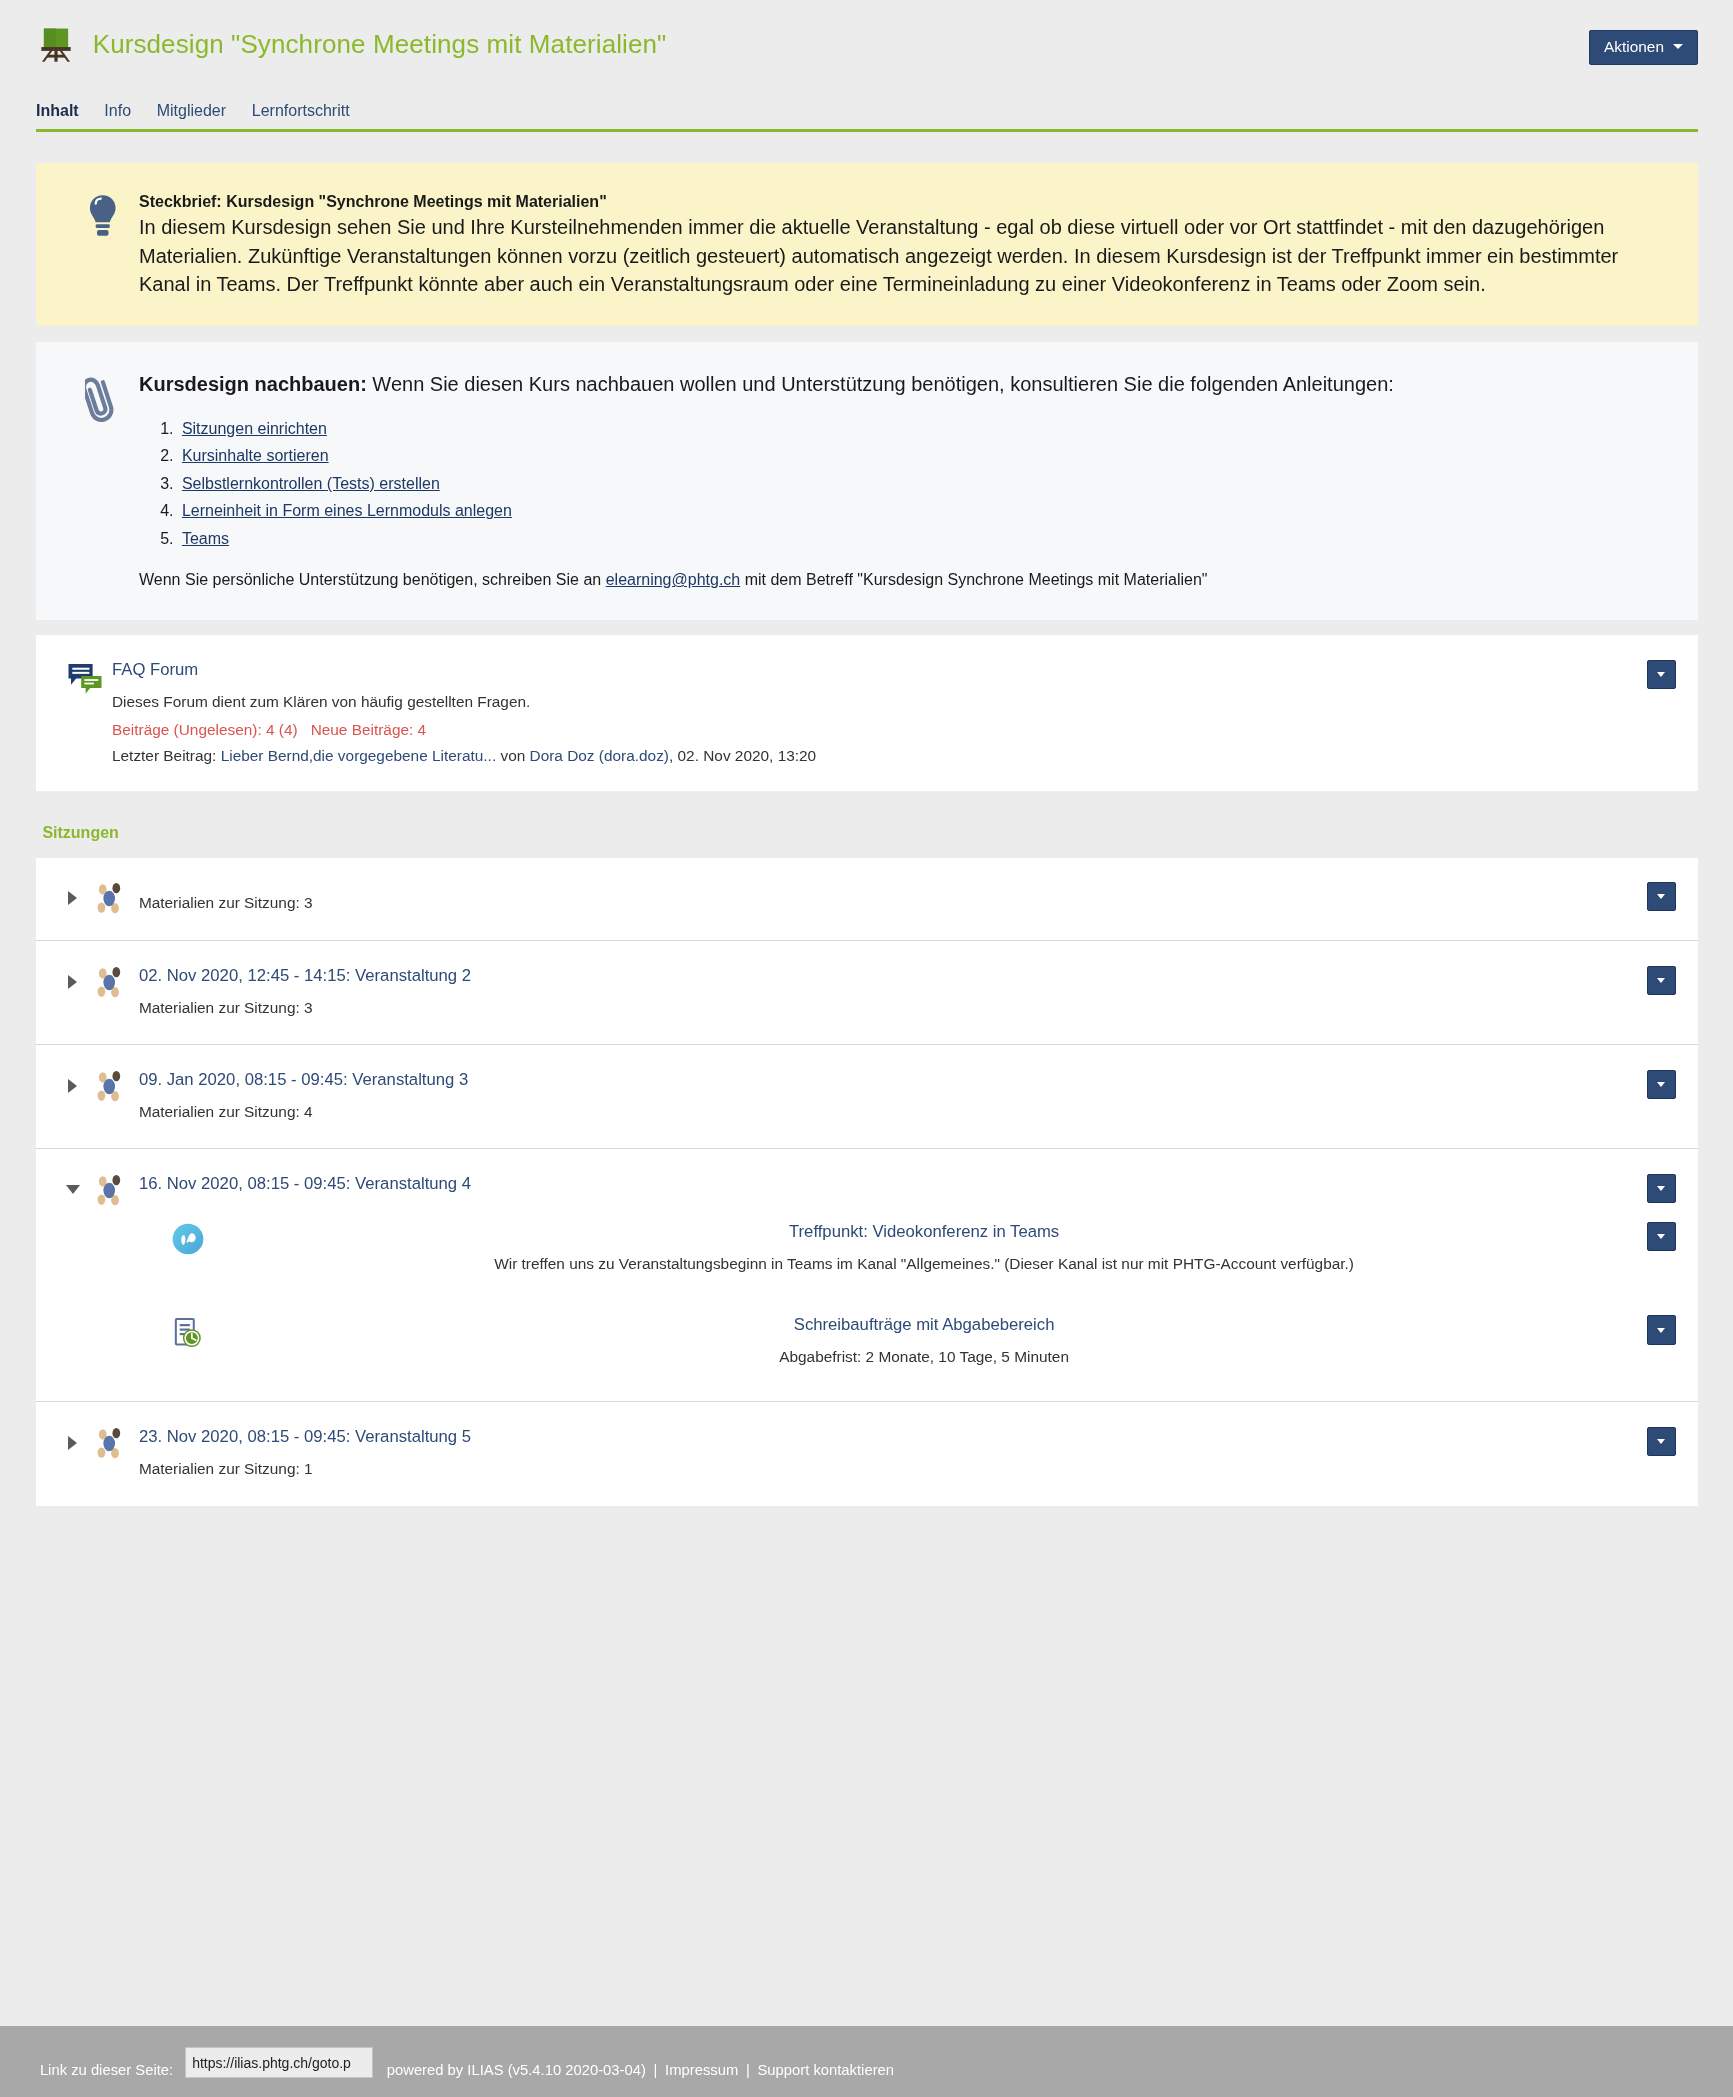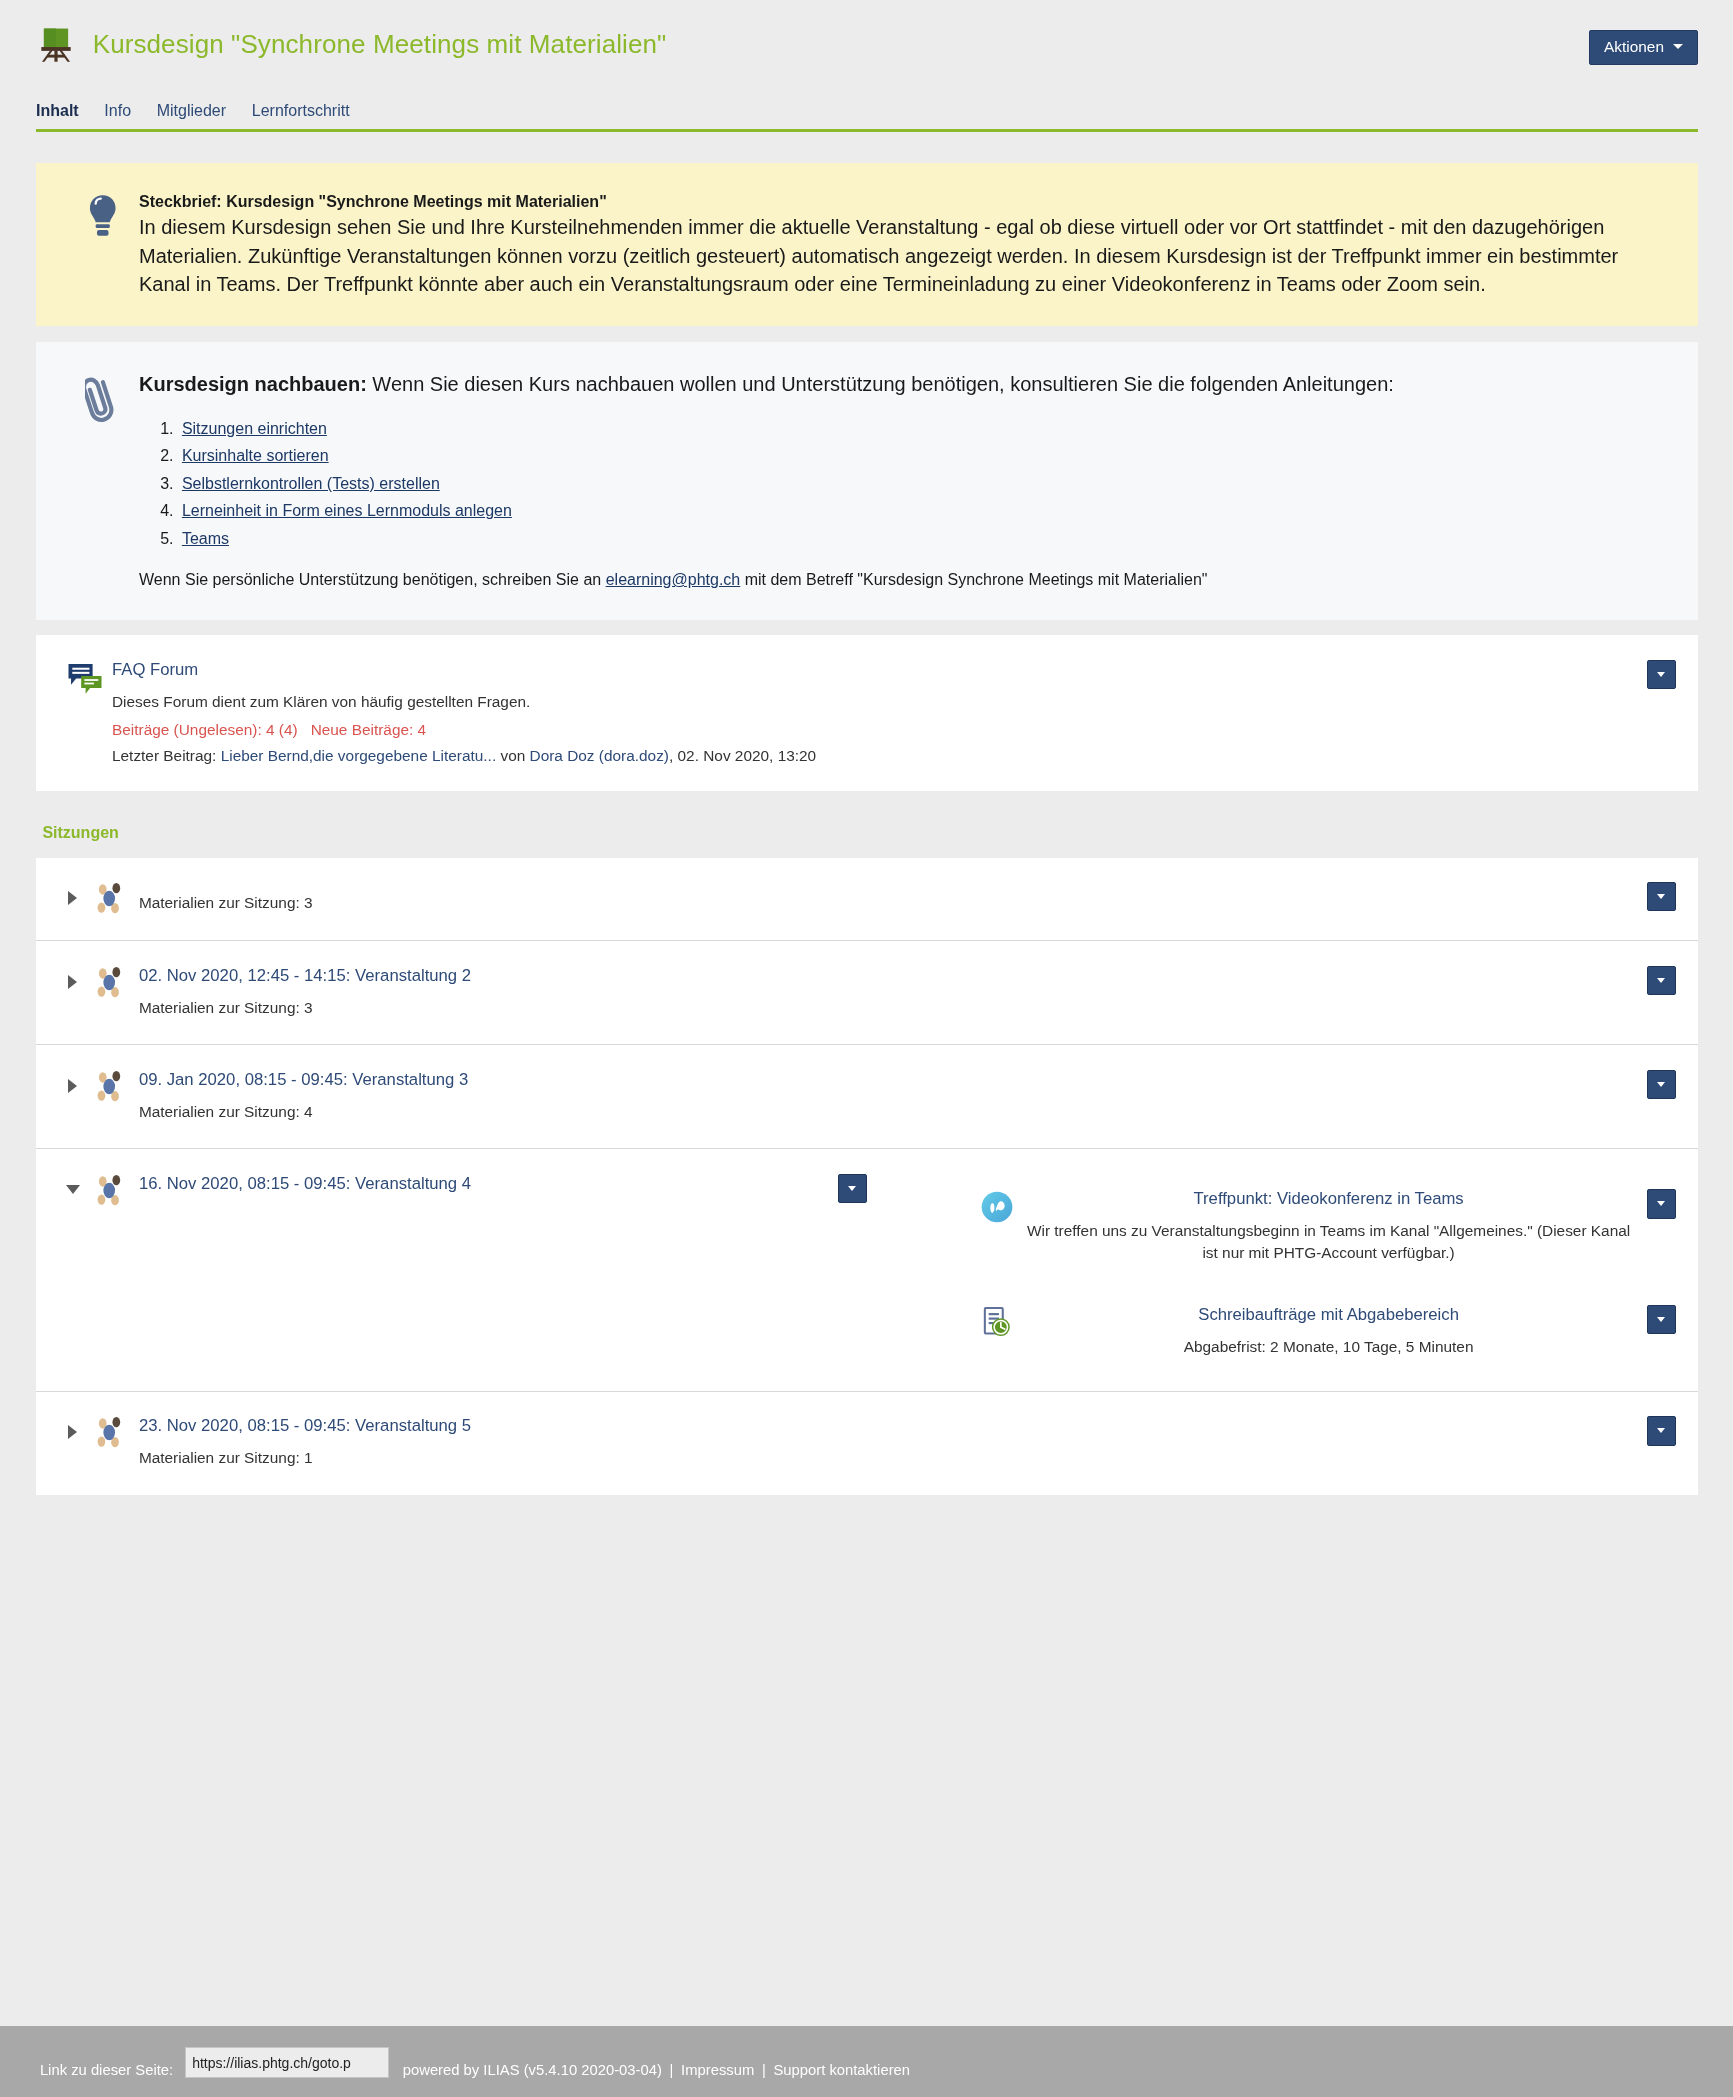--- a/index.html
+++ b/index.html
@@ -206,21 +206,21 @@
     font-size: 14.8px;
     min-height: 71px;
   }
   .footer-label { color: #ffffff; margin-left: 3.9px; }
   .footer-input {
     background: #ececec;
     border: 0.6px solid #c5c5c5;
     color: #222;
     font-size: 14px;
     padding: 6.4px 6.4px;
-    width: 204px;
+    width: 188px;
     margin: 0 14px 0 11.6px;
     font-family: "Liberation Sans", sans-serif;
   }
   .footer-text { color: #ffffff; }
 </style>
 </head>
 <body>
 
 <div class="page">
 
@@ -380,21 +380,21 @@
         </div>
         <div class="item-main">
           <div class="item-title">09. Jan 2020, 08:15 - 09:45: Veranstaltung 3</div>
           <div class="item-desc">Materialien zur Sitzung: 4</div>
         </div>
         <div class="btn-drop">
             <span class="caret-down"></span>
           </div>
       </div>
 
-      <div class="item-row" style="flex-direction:row;padding-bottom:11.6px;">
+      <div class="item-row" style="flex-direction:column;padding-bottom:11.6px;">
         <div style="display:flex;align-items:flex-start;width:100%;">
           <div class="expander">
               <span class="tri-down"></span>
             </div>
           <div class="ic-wrap">
             <svg class="ic" width="31" height="31" viewBox="0 0 48 48" xmlns="http://www.w3.org/2000/svg">
               <ellipse cx="12" cy="10" rx="6" ry="8" fill="#e0bd91"></ellipse>
               <ellipse cx="33" cy="8" rx="6" ry="8" fill="#5a4a3c"></ellipse>
               <ellipse cx="10" cy="38" rx="6" ry="8" fill="#e0bd91"></ellipse>
               <ellipse cx="31" cy="39" rx="6" ry="8" fill="#e0bd91"></ellipse>

